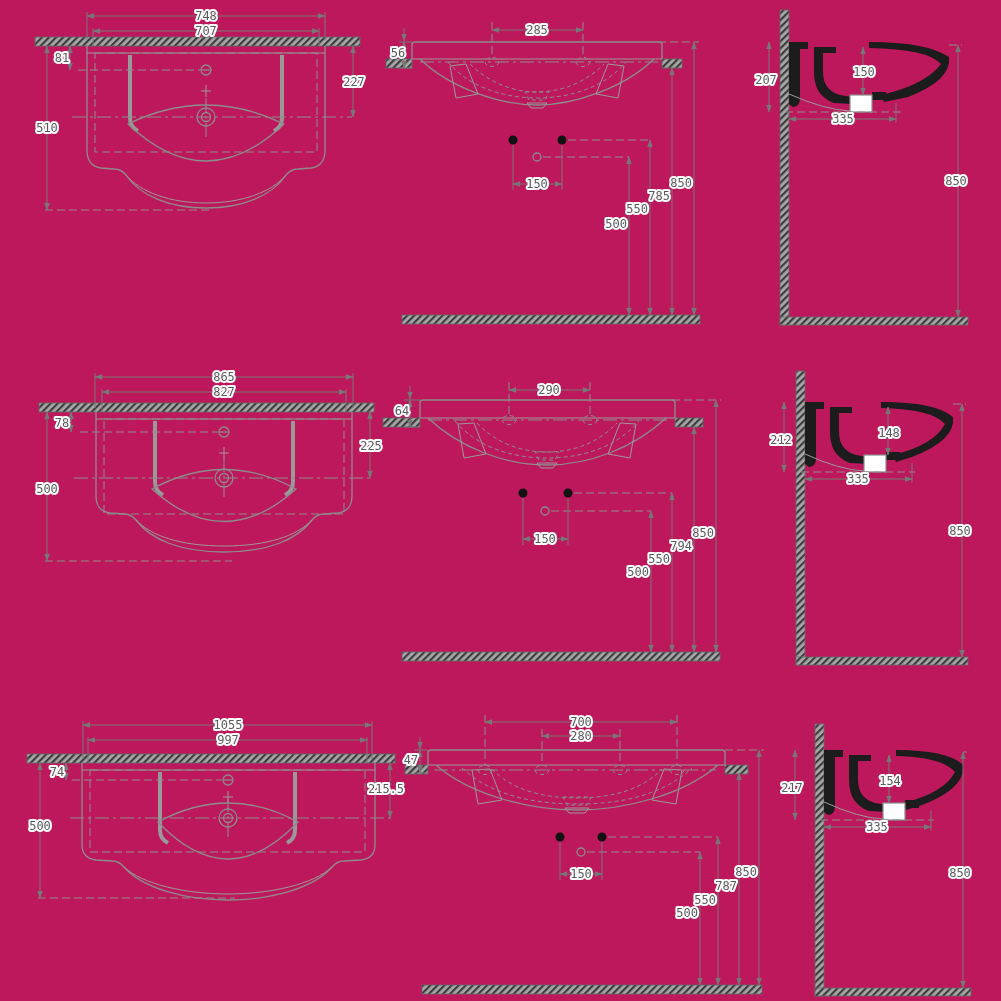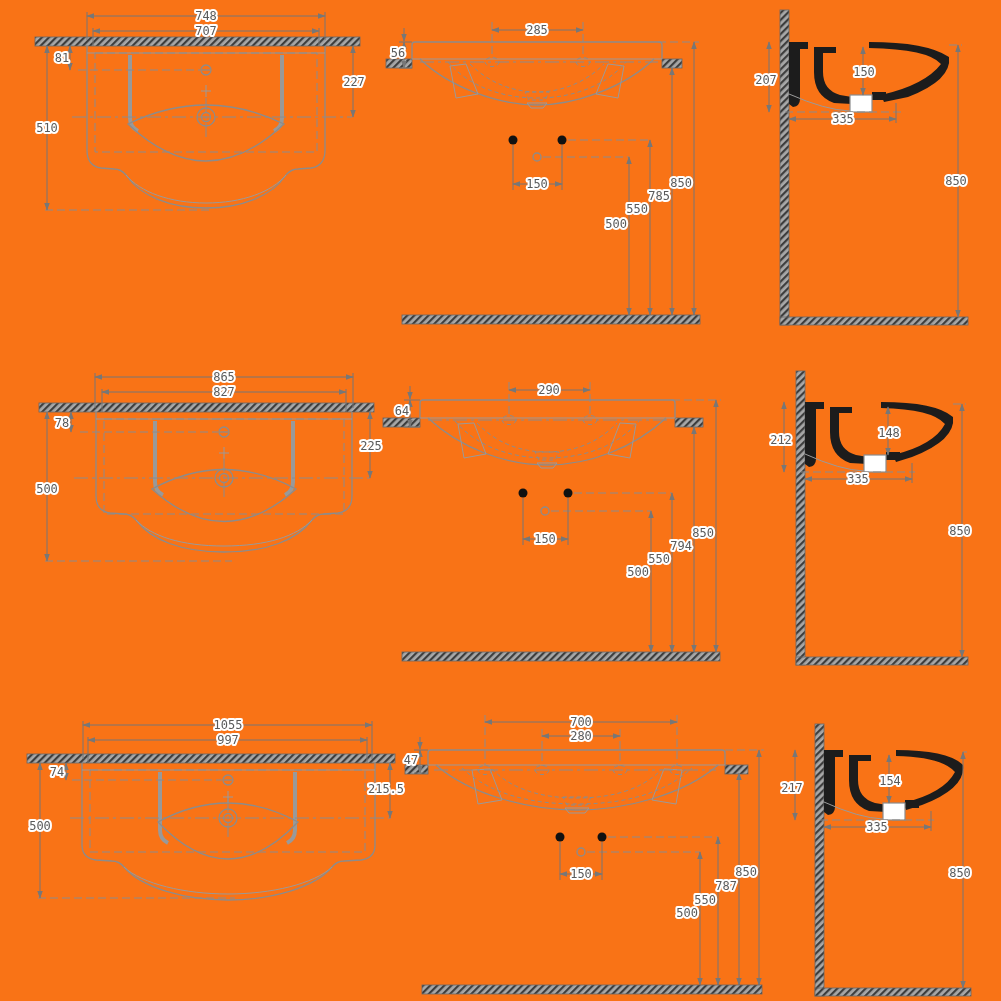--- a/index.html
+++ b/index.html
@@ -1,16 +1,16 @@
 <!DOCTYPE html>
 <html><head>
 <meta charset="utf-8">
 <style>
   html,body{margin:0;padding:0;background:#fff;}
-  .canvas{position:relative;width:1001px;height:1001px;background:#f97316;overflow:hidden;}
+  .canvas{position:relative;width:1001px;height:1001px;background:#be185d;overflow:hidden;}
   svg{display:block;}
   .o{stroke:#8c8c8c;stroke-width:1.3;fill:none;}
   .o2{stroke:#9a9a9a;stroke-width:1;fill:none;}
   .thickbar{stroke:#999;stroke-width:4;fill:none;}
   .dash{stroke:#8c8c8c;stroke-width:1;fill:none;stroke-dasharray:8 4;}
   .dd{stroke:#8c8c8c;stroke-width:1;fill:none;stroke-dasharray:4 3;}
   .cl{stroke:#8c8c8c;stroke-width:1;fill:none;stroke-dasharray:14 4 3 4;}
   .dim{stroke:#777;stroke-width:1;fill:none;}
   .sec{fill:#1c1c1c;stroke:none;}
   .wall{fill:url(#hatch);stroke:#666;stroke-width:.8;}

